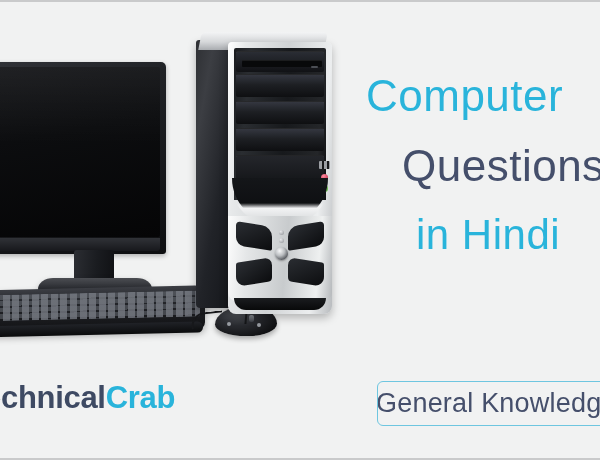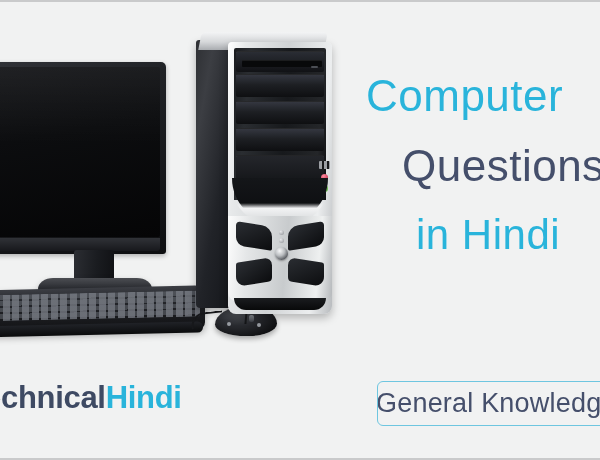--- a/index.html
+++ b/index.html
@@ -280,21 +280,21 @@
     <div class="tw-foot"></div>
   </div>
 
   <div class="headline">
     <div class="hl-line hl-1">Computer</div>
     <div class="hl-line hl-2">Questions</div>
     <div class="hl-line hl-3">in Hindi</div>
   </div>
 
   <div class="logo">
-    <span class="dark">echnical</span><span class="cyan">Hindi</span>
+    <span class="dark">echnical</span><span class="cyan">Crab</span>
   </div>
 
   <div class="gk-box">
     <span class="gk-text">General Knowledge</span>
   </div>
 
   <div class="edge-line edge-bottom"></div>
 </div>
 
 </body></html>

